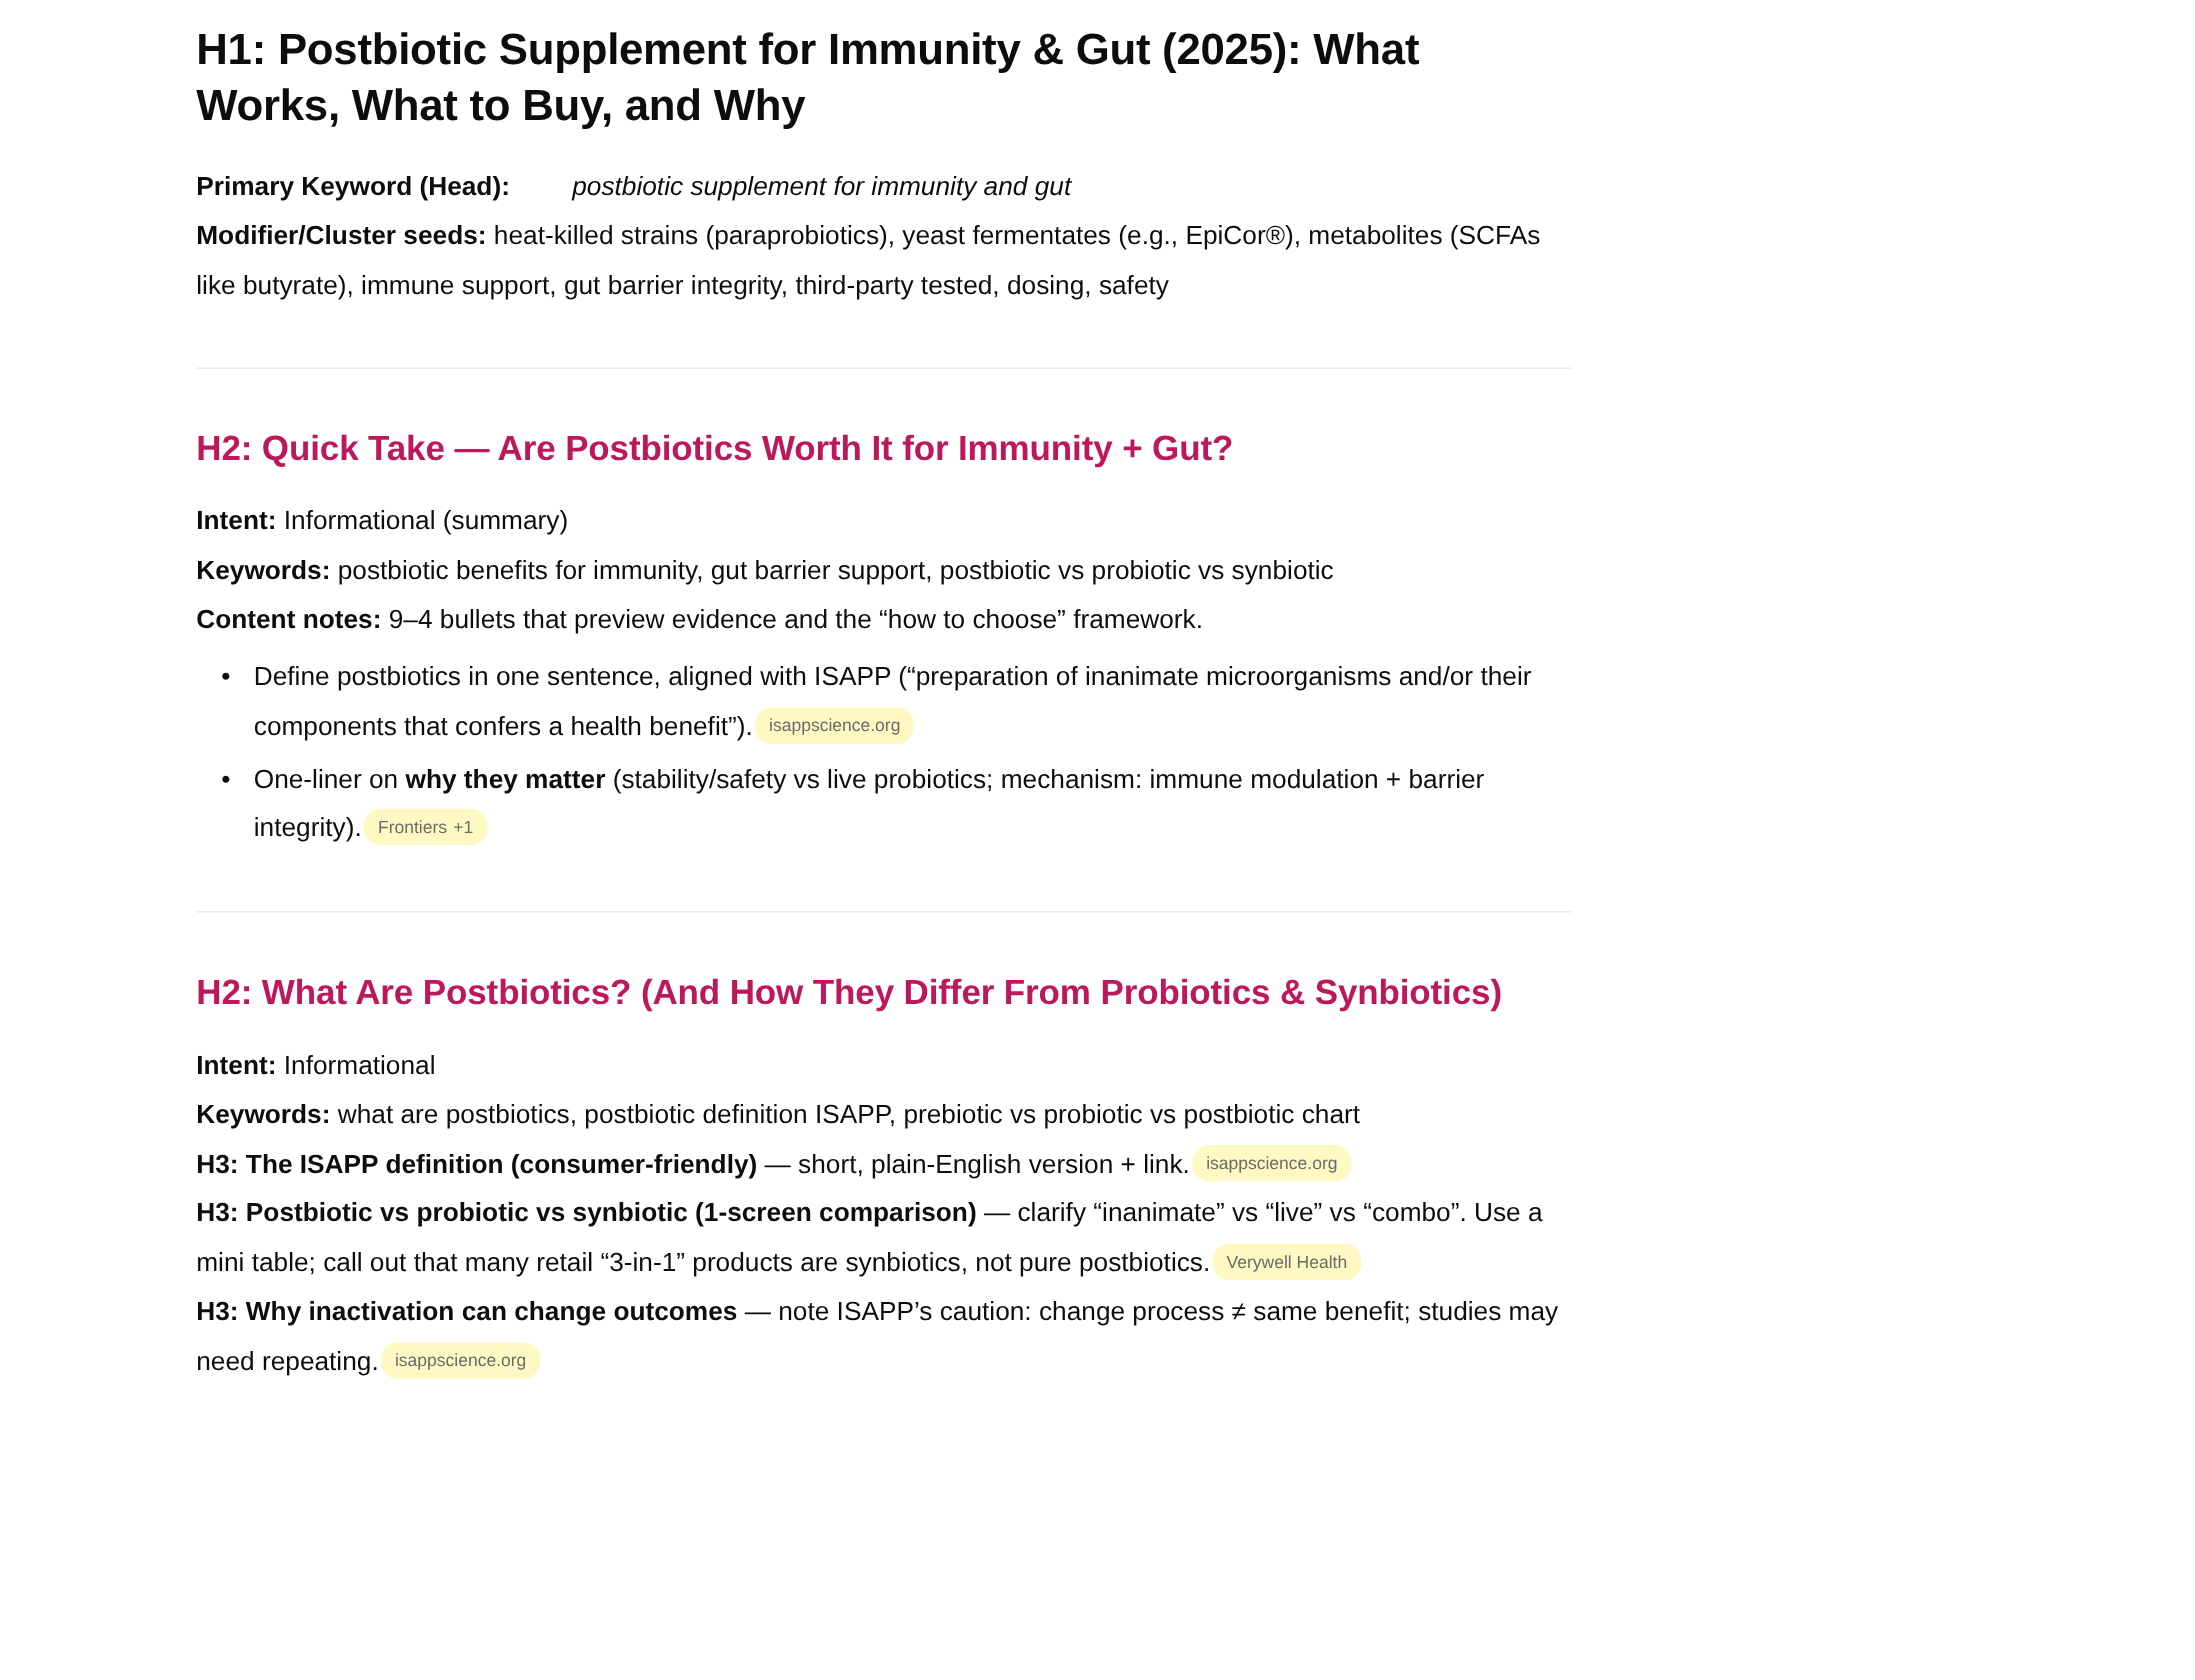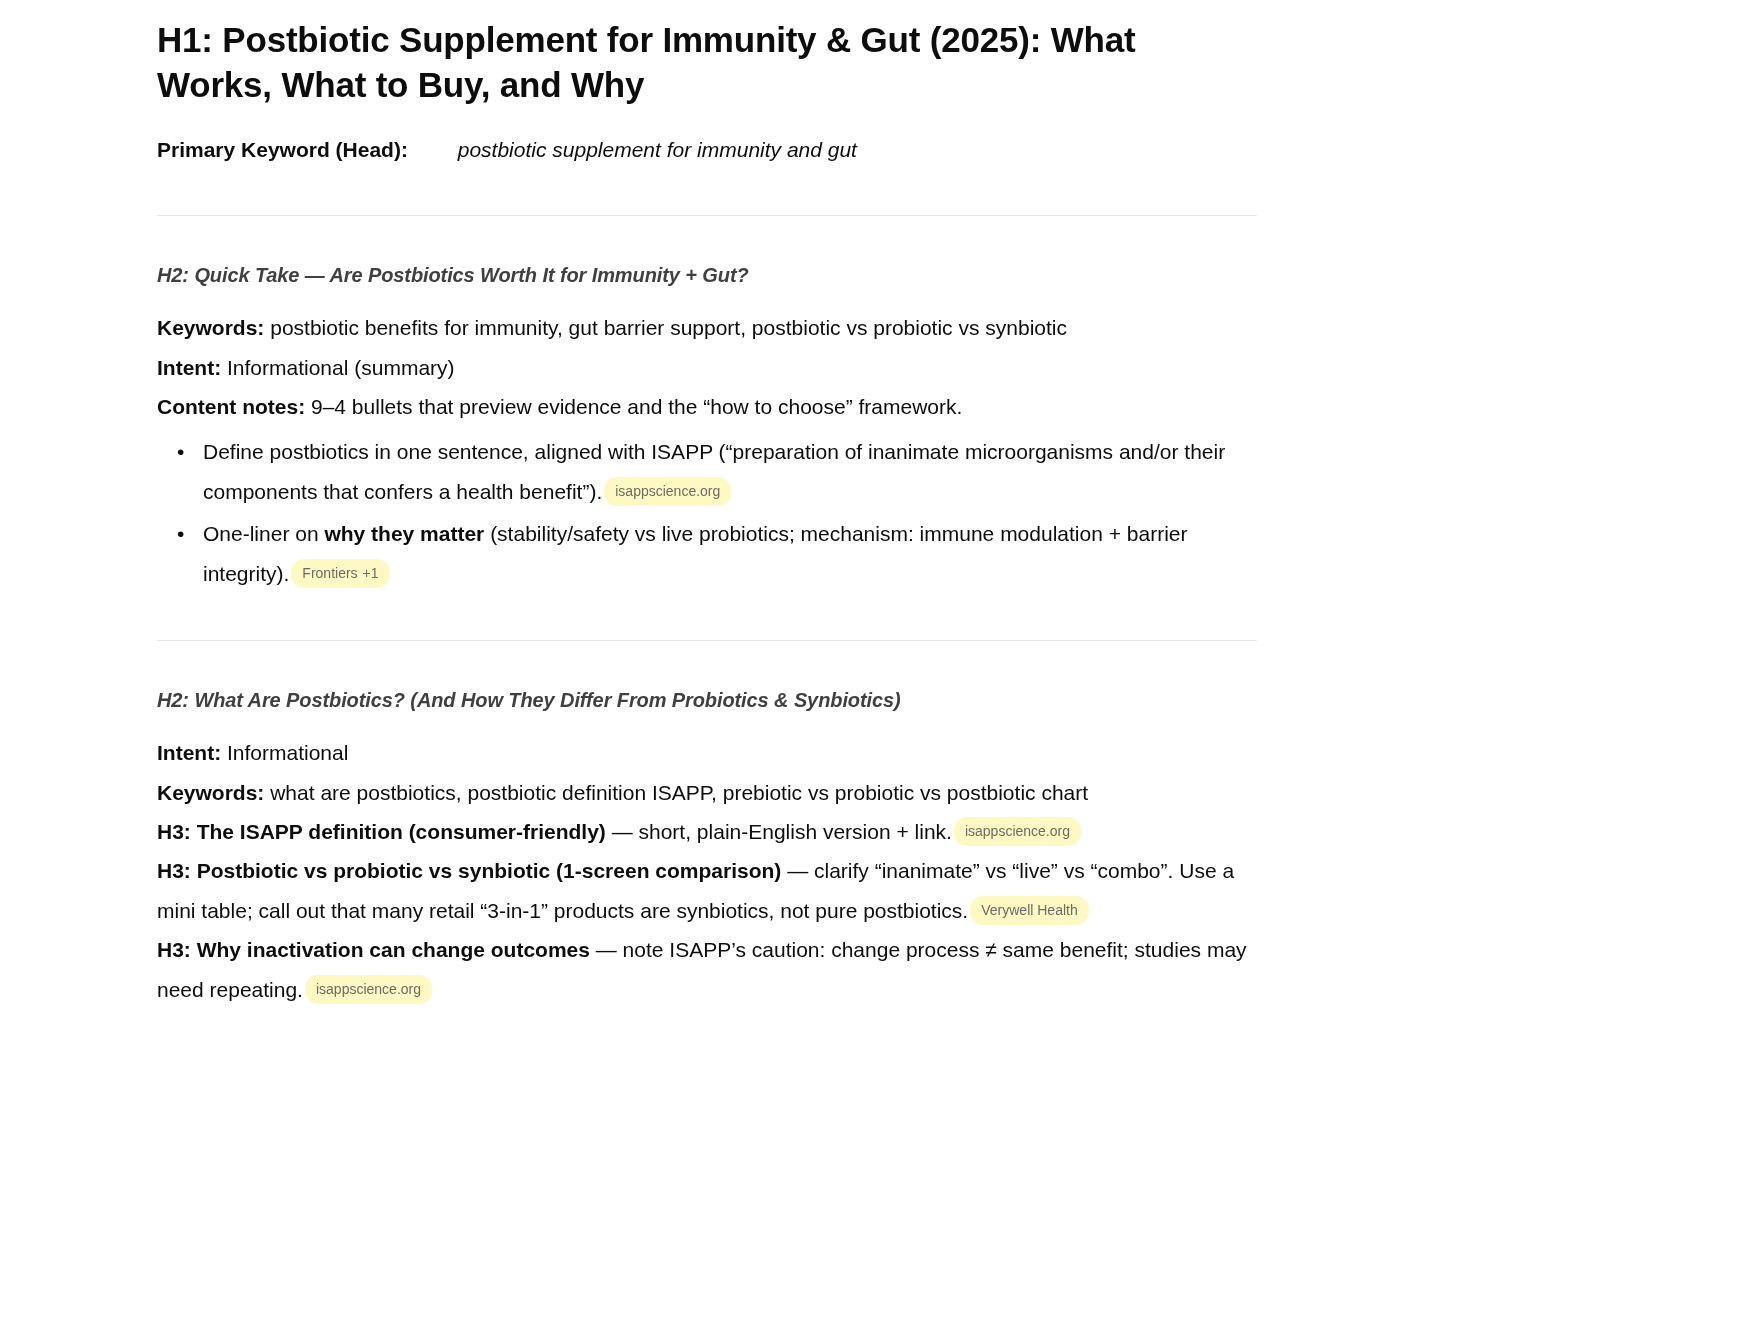--- a/index.html
+++ b/index.html
@@ -31,27 +31,26 @@
   .h1 {
     font-size: 35px;
     line-height: 1.28;
     font-weight: 700;
     letter-spacing: -0.2px;
     margin: 0 0 22px 0;
     color: #0d0d0d;
   }
 
   .h2 {
-    font-size: 20px;
+    font-size: 28px;
     line-height: 1.3;
     font-weight: 700;
     letter-spacing: -0.1px;
     margin: 0 0 20px 0;
-    color: #404040;
-    font-style: italic;
+    color: #be185d;
   }
 
   
   .para {
     font-size: 21px;
     line-height: 1.88;
     margin: 0;
     color: #0d0d0d;
   }
 
@@ -125,35 +124,39 @@
   <div class="content">
 
     <div class="section">
       <div class="h1">H1: Postbiotic Supplement for Immunity &amp; Gut (2025): What Works, What to Buy, and Why</div>
 
       <p class="para">
         <b>Primary Keyword (Head):</b>
         <i>postbiotic supplement for immunity and gut</i>
       </p>
 
+      <p class="para">
+        <b>Modifier/Cluster seeds:</b>
+        <span>heat-killed strains (paraprobiotics), yeast fermentates (e.g., EpiCor®), metabolites (SCFAs like butyrate), immune support, gut barrier integrity, third-party tested, dosing, safety</span>
+      </p>
     </div>
 
     <hr class="divider">
 
     <div class="section">
       <div class="h2">H2: Quick Take — Are Postbiotics Worth It for Immunity + Gut?</div>
 
       <p class="para">
+        <b>Intent:</b>
+        <span>Informational (summary)</span>
+      </p>
+
+      <p class="para">
         <b>Keywords:</b>
         <span>postbiotic benefits for immunity, gut barrier support, postbiotic vs probiotic vs synbiotic</span>
-      </p>
-
-      <p class="para">
-        <b>Intent:</b>
-        <span>Informational (summary)</span>
       </p>
 
       <p class="para">
         <b>Content notes:</b>
         <span>9–4 bullets that preview evidence and the “how to choose” framework.</span>
       </p>
 
       <ul class="bullets">
         <li>
           <span>Define postbiotics in one sentence, aligned with ISAPP (“preparation of inanimate microorganisms and/or their components that confers a health benefit”).</span><span class="chip"><span>isappscience.org</span></span>

